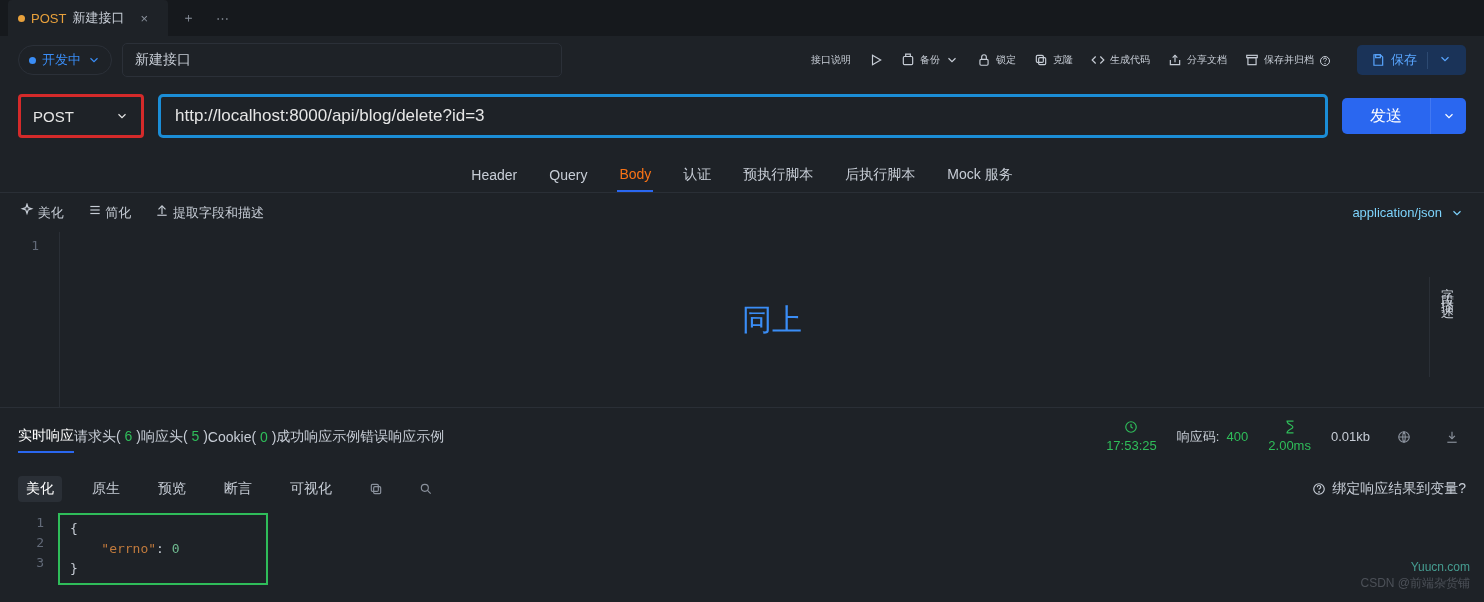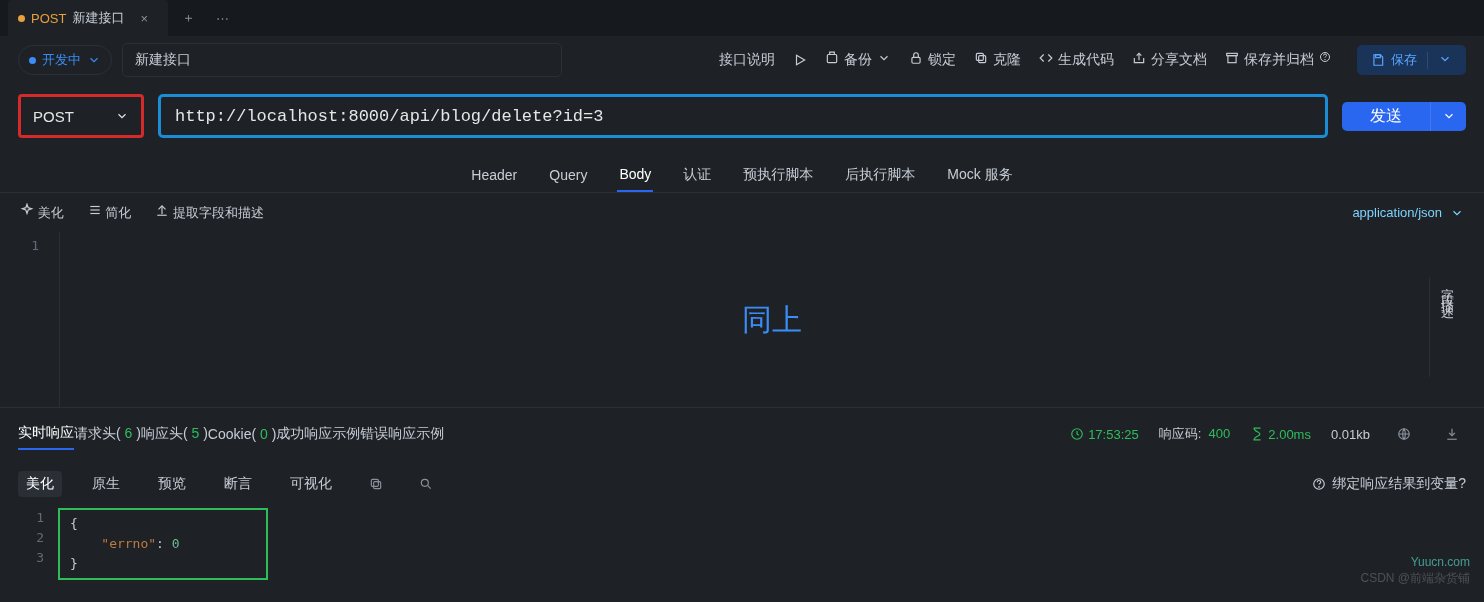--- a/index.html
+++ b/index.html
@@ -7,45 +7,45 @@
 .tab-bar { height: 36px; background: #16191d; display: flex; align-items: center; padding: 0 8px; gap: 6px; }
 .tab { display: flex; align-items: center; gap: 6px; padding: 0 10px; height: 36px; background: #1e2227; border-radius: 4px 4px 0 0; }
 .dot.orange { width: 7px; height: 7px; border-radius: 50%; background: #e8a13c; }
 .dot.blue { width: 7px; height: 7px; border-radius: 50%; background: #3a8df6; display:inline-block; }
 .tab .method { color: #e8a13c; font-weight: 500; }
 .icon-btn { width: 28px; height: 28px; display: flex; align-items: center; justify-content: center; color: #8a919c; cursor: pointer; border-radius: 4px; }
 .toolbar { height: 48px; display: flex; align-items: center; padding: 0 18px; gap: 10px; background: #1e2227; }
 .status-pill { display: flex; align-items: center; gap: 6px; padding: 5px 10px; border: 1px solid #2b3038; border-radius: 15px; color: #3a8df6; cursor:pointer; }
 .title-input { flex: 0 0 440px; height: 34px; background: #1e2227; border: 1px solid #2b3038; border-radius: 5px; padding: 0 12px; color: #c7cdd6; font-size: 14px; }
 .tbar-actions { margin-left: auto; display: flex; align-items: center; gap: 18px; color: #c7cdd6; }
-.tbar-actions .act { display: flex; align-items: flex-start; gap: 5px; cursor:pointer; font-size:14px; }
+.tbar-actions .act { display: flex; align-items: flex-end; gap: 5px; cursor:pointer; font-size:10px; }
 .save-btn { display: flex; align-items: center; gap: 6px; background: #1a3358; color: #5aa6ff; padding: 6px 14px; border-radius: 5px; margin-left: 8px; cursor:pointer;text-align:center; }
 .save-btn .chev { border-left: 1px solid #2d4a72; padding-left: 10px; margin-left: 4px; }
 .req-row { display: flex; align-items: center; padding: 10px 18px; gap: 14px; }
 .method-box { width: 126px; height: 44px; border: 3px solid #d42a2a; border-radius: 4px; display: flex; align-items: center; justify-content: space-between; padding: 0 12px; color: #e6e6e6; font-size: 15px; cursor:pointer; background:#1e2227; }
-.url-box { flex: 1; height: 44px; border: 3px solid #1b8dd6; border-radius: 5px; display: flex; align-items: center; padding: 0 14px; color: #e6e6e6; font-size: 17px; background:#1e2227;font-family:Liberation Mono, monospace; }
-.send-btn { display: flex; align-items: stretch; height: 29px; }
+.url-box { flex: 1; height: 44px; border: 3px solid #1b8dd6; border-radius: 5px; display: flex; align-items: center; padding: 0 14px; color: #e6e6e6; font-size: 17px; background:#1e2227; }
+.send-btn { display: flex; align-items: stretch; height: 36px; }
 .send-btn .main { background: #2a67f0; color: #fff; padding: 0 28px; display: flex; align-items: center; font-size: 16px; border-radius: 5px 0 0 5px; cursor:pointer; }
 .send-btn .drop { background: #2a67f0; color: #fff; width: 36px; display: flex; align-items: center; justify-content: center; border-radius: 0 5px 5px 0; border-left: 1px solid #4278f2; cursor:pointer; }
 .tabs-row { display: flex; align-items: center; gap: 28px; padding: 10px 24px 0; border-bottom: 1px solid #2a2f36; justify-content: center; }
 .tabs-row .tab-item { padding: 8px 2px; color: #c7cdd6; cursor:pointer; font-size: 14px; }
-.tabs-row .tab-item.active { border-bottom: 2px solid #2a67f0; color: #ffffff; }
+.tabs-row .tab-item.active { border-bottom: 2px solid #2a67f0; color: #f97316; }
 .body-bar { display: flex; align-items: center; padding: 10px 20px; gap: 24px; color: #c7cdd6; font-size: 13px; }
 .body-bar .right { margin-left: auto; color: #7dd3fc; display:flex; align-items:center; gap:8px; cursor:pointer;}
 .editor { display: flex; background: #1e2227; height: 175px; position:relative; }
 .gutter { width: 60px; text-align: right; padding: 6px 20px 0 0; color: #626a78; font-family: Consolas, monospace; font-size: 13px; border-right:1px solid #2a2f36;}
 .code { flex: 1; padding: 6px 10px; font-family: Consolas, monospace; font-size: 13px; position:relative; }
 .watermark { position: absolute; top: 68px; left: 50%; transform: translateX(-50%); color: #3a8df6; font-size: 30px; }
 .side-label { position: absolute; right: 28px; top: 45px; writing-mode: vertical-rl; letter-spacing: 6px; color: #c7cdd6; font-size: 13px; border-left:1px solid #2a2f36; padding-left:8px; height:100px; display:flex; align-items:center;}
 .resp-tabs { display: flex; align-items: center; padding: 12px 18px; border-top: 1px solid #2a2f36; font-size: 14px; }
 .resp-tabs .rtab { cursor:pointer; }
 .resp-tabs .rtab.active { color: #fff; border-bottom: 2px solid #2a67f0; padding-bottom:6px; margin-bottom:-6px; }
 .green { color: #2fbd5a; }
 .resp-meta { margin-left: auto; display: flex; align-items: center; gap: 20px; color: #c7cdd6; font-size:13px; }
-.resp-meta .time { color: #2fbd5a; display:flex; align-items:center; gap:4px;}
+.resp-meta .time { color: #2fbd5a; display:flex; align-items:center; gap:4px;flex-direction:column;}
 .resp-view-tabs { display: flex; align-items: center; gap: 22px; padding: 10px 18px; font-size: 14px; }
 .resp-view-tabs .vtab { cursor:pointer; padding:4px 8px; }
 .resp-view-tabs .vtab.active { background:#2a2f36; border-radius:4px; color:#fff; }
 .resp-view-tabs .right-help { margin-left: auto; display:flex; align-items:center; gap:6px; cursor:pointer; }
 .resp-editor { display: flex; padding: 0 18px 10px; position:relative; }
 .resp-editor .gutter2 { width: 40px; text-align: right; padding-right: 14px; color: #626a78; font-family: Consolas, monospace; font-size: 13px; line-height: 20px; }
 .resp-editor .code2 { border: 2px solid #2fbd5a; padding: 4px 10px; font-family: Consolas, monospace; font-size: 13px; line-height: 20px; width: 210px; }
 .code2 .key { color: #c07a3d; }
 .code2 .num { color: #6fb98f; }
 .wm-corner { position: absolute; right: 14px; bottom: 4px; color: #5a3a3a; font-size: 12px; opacity:.6; text-align:right; line-height:16px;}

